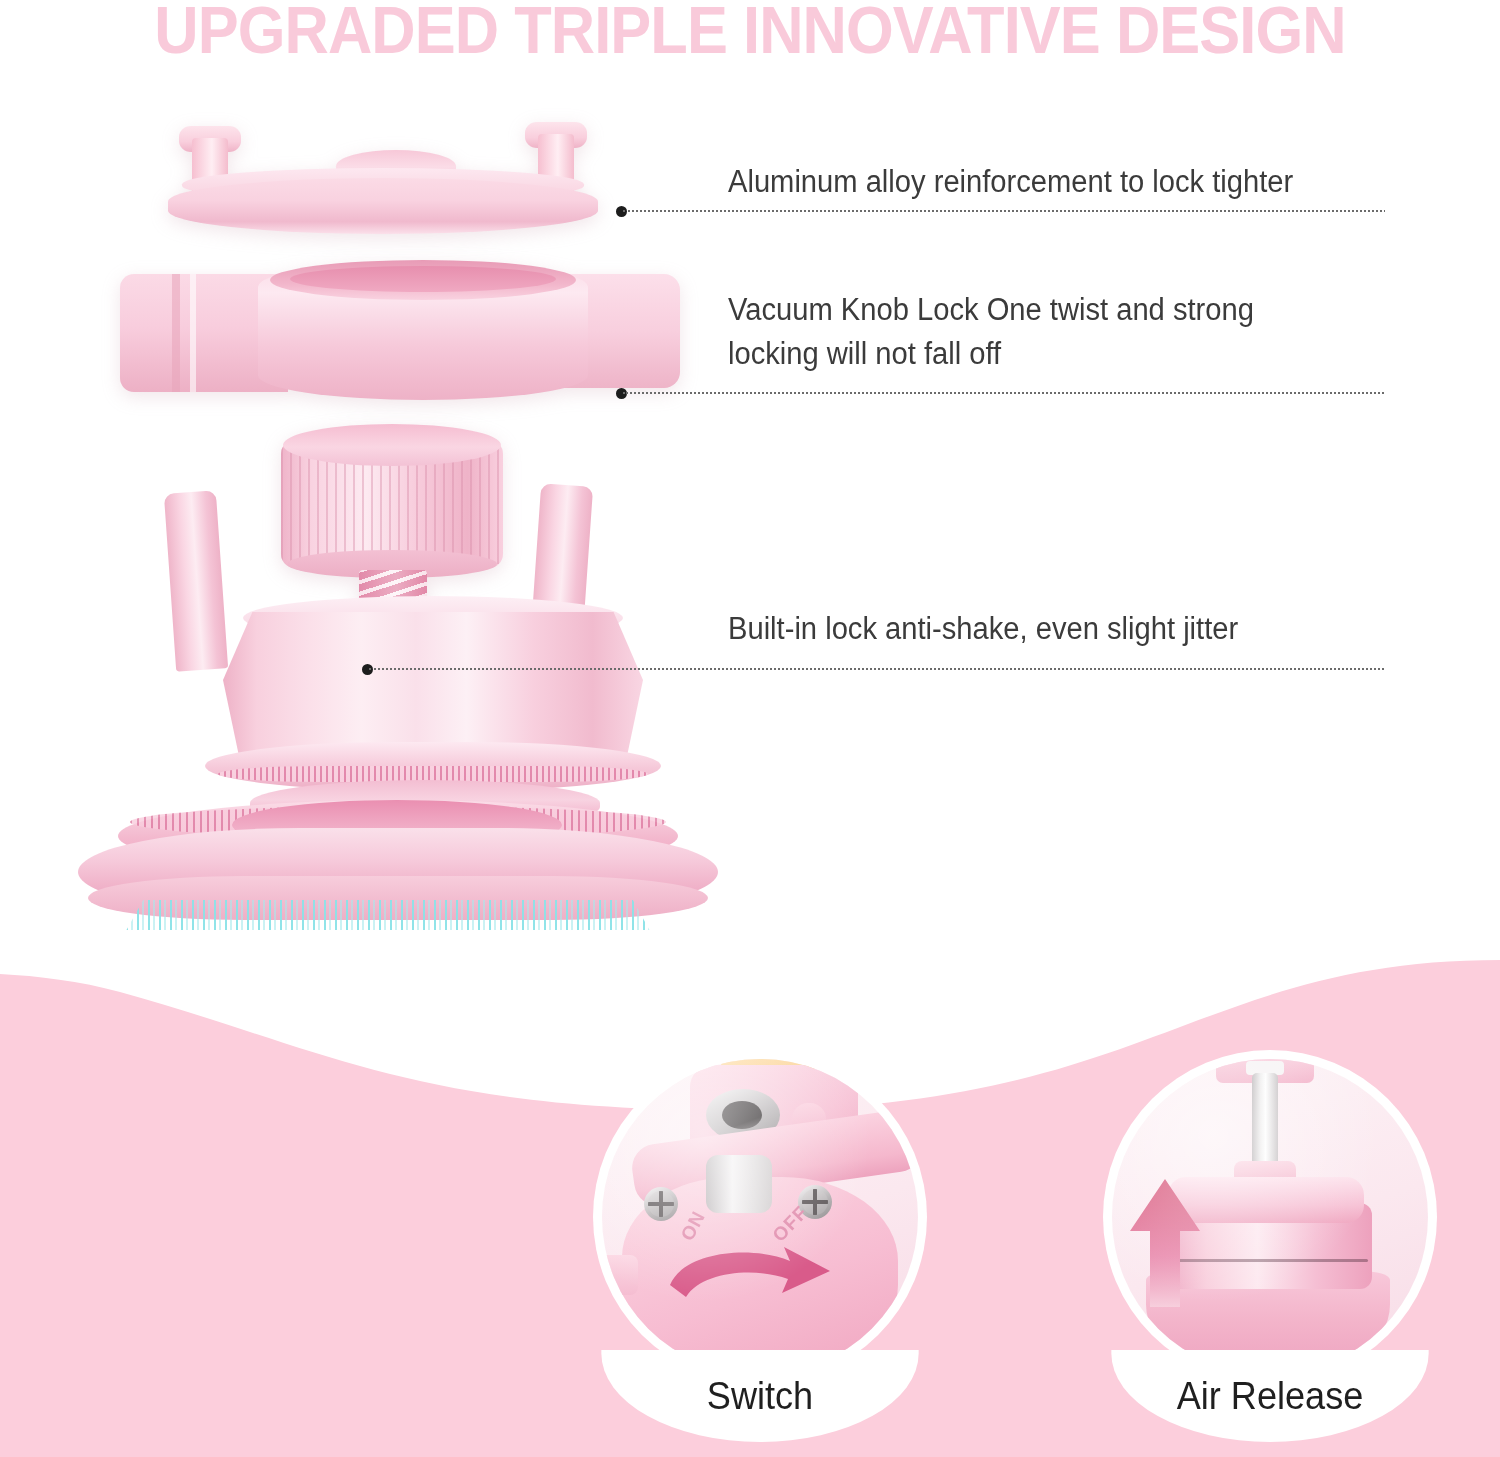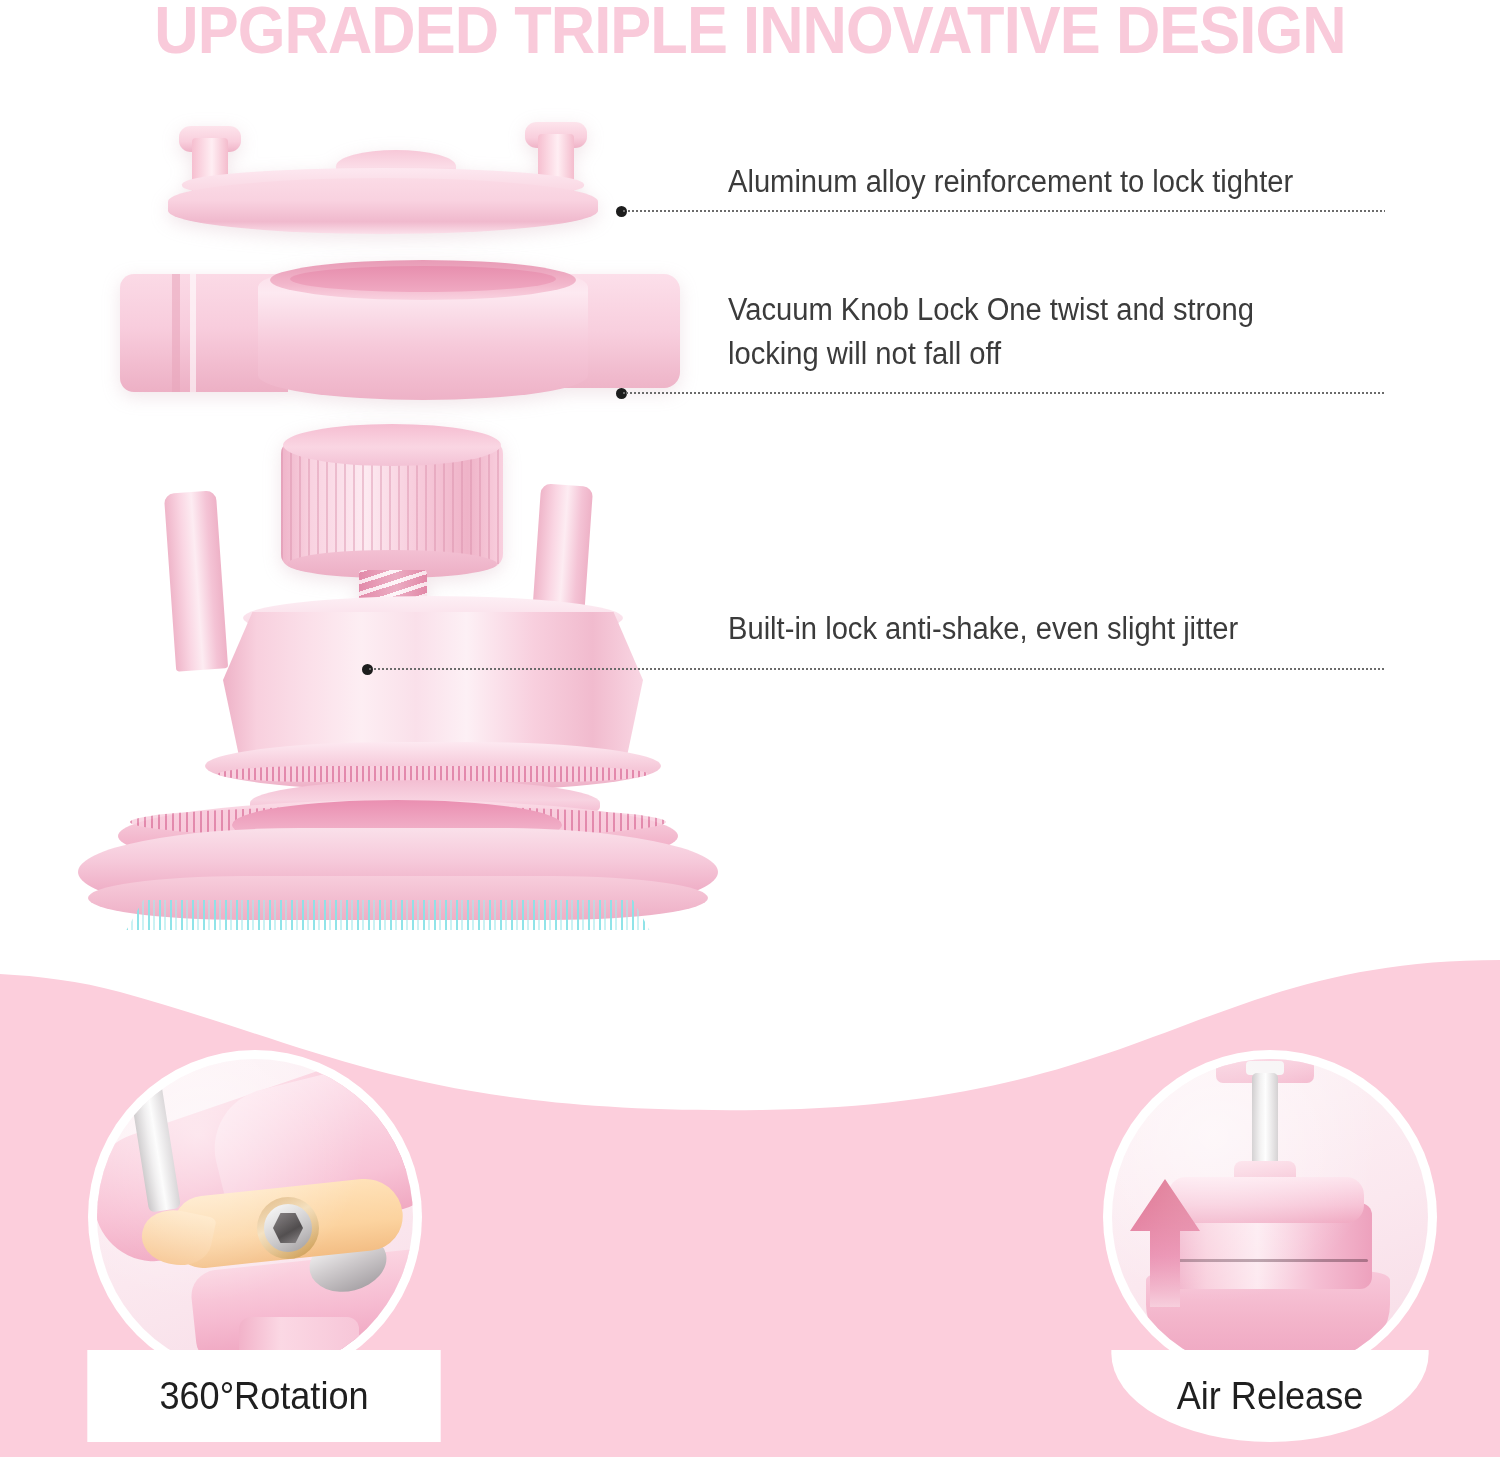--- a/index.html
+++ b/index.html
@@ -564,39 +564,44 @@
     <span class="dash"></span>
   </div>
 </div>
 
 <div id="bottom-panel">
 
   <svg id="wave-mask" viewBox="0 0 1500 200" preserveAspectRatio="none">
     <path d="M0,0 L1500,0 L1500,30 C1200,30 1150,175 760,180 C420,184 330,120 120,62 C80,51 38,46 0,44 Z" fill="#ffffff"></path>
   </svg>
 
-  <div class="feature-card" id="card-1">
+
+  <div class="feature-card" id="card-2">
     <div class="oval-frame">
       <div class="oval-photo">
-        <div class="p1-arm"></div>
-        <div class="p1-rod"></div>
-        <div class="p1-arm2"></div>
-        <div class="p1-base"></div>
-        <div class="p1-ball"></div>
-        <div class="p1-wing"></div>
-        <div class="p1-hex-outer"></div>
-        <div class="p1-hex-mid"></div>
-        <div class="p1-hex-in"></div>
-        <div class="p1-stem"></div>
+        <div class="p2-yellow"></div>
+        <div class="p2-top"></div>
+        <div class="p2-socket"></div>
+        <div class="p2-knobnub"></div>
+        <div class="p2-bar"></div>
+        <div class="p2-base"></div>
+        <div class="p2-cyl"></div>
+        <div class="p2-tab"></div>
+        <div class="screw" id="p2-screw-l"></div>
+        <div class="screw" id="p2-screw-r"></div>
+        <div class="p2-onoff" id="p2-on">ON</div>
+        <div class="p2-onoff" id="p2-off">OFF</div>
+        <svg class="p2-arrow" viewBox="0 0 170 58">
+          <path d="M6,40 C20,6 88,0 126,16 L120,2 L166,26 L118,48 L124,34 C92,22 38,26 22,52 Z" fill="#d95b8a"></path>
+        </svg>
         <div class="photo-shade"></div>
       </div>
     </div>
-    <div class="feature-label">360°Rotation</div>
+    <div class="feature-label">Switch</div>
   </div>
-
 
   <div class="feature-card" id="card-3">
     <div class="oval-frame">
       <div class="oval-photo">
         <div class="p3-rodcap"></div>
         <div class="p3-rod"></div>
         <div class="p3-collar"></div>
         <div class="p3-skirt"></div>
         <div class="p3-barrel"></div>
         <div class="p3-cap"></div>

